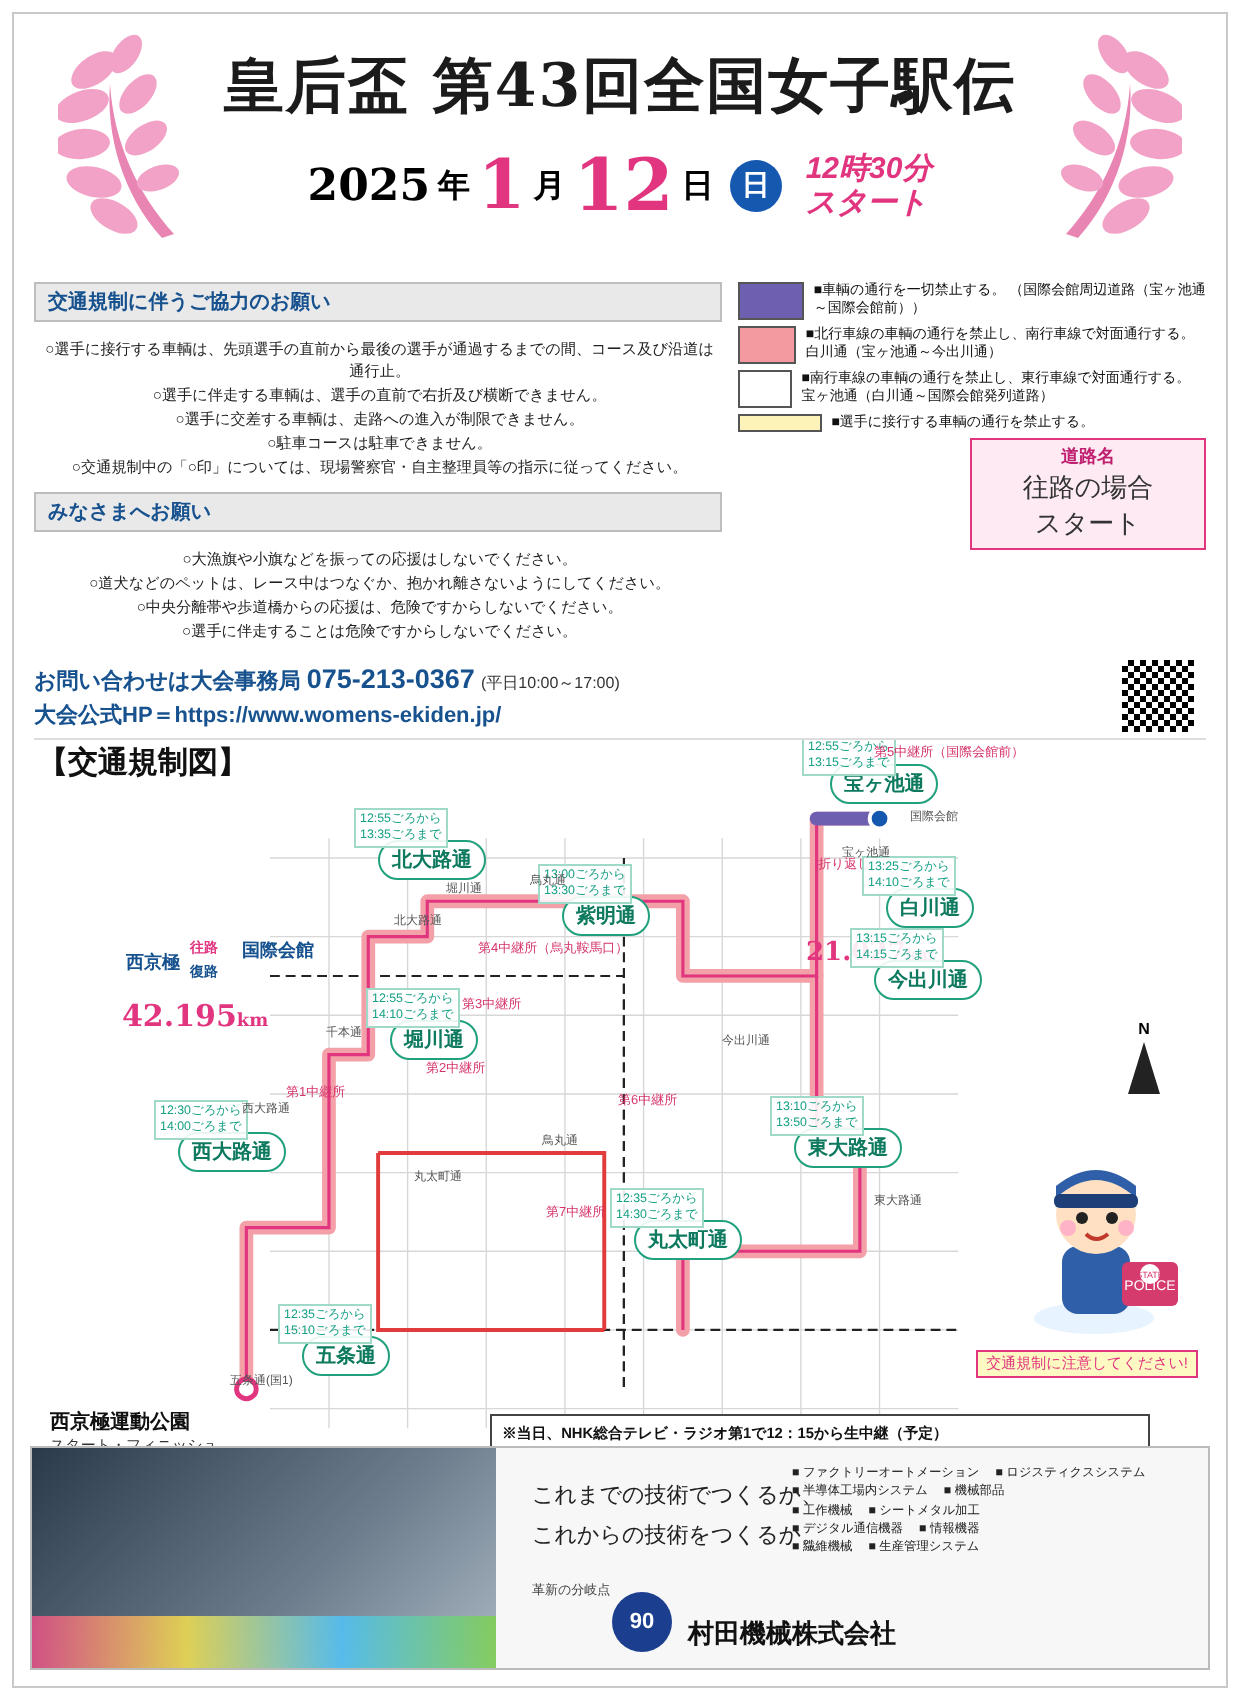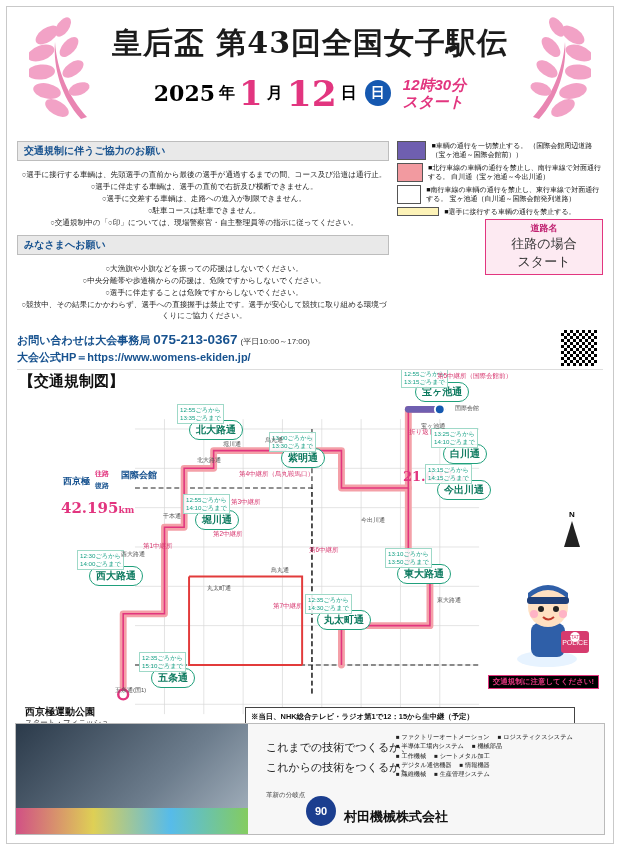--- a/index.html
+++ b/index.html
@@ -181,22 +181,22 @@
   .compass .arrow {
     margin:2px auto 0 auto;
     width:0;height:0;border-left:8px solid transparent;border-right:8px solid transparent;border-bottom:26px solid #222;
   }
   .mascot {
     position:absolute; right:6px; bottom:70px;
     width:96px; height:96px;
   }
   .mascot-note {
     position:absolute; right:4px; bottom:52px;
-    font-size:7.5px; color:#e2357f; font-weight:bold;
-    border:1px solid #e2357f; background:#000000; padding:1px 4px;
+    font-size:7.5px; color:#e2357f; font-weight:normal;
+    border:1px solid #e2357f; background:#fef9c3; padding:1px 4px;
   }
   .nishikyogoku {
     position:absolute; left:8px; bottom:14px;
     font-size:10px; font-weight:bold; color:#111; line-height:1.3;
   }
   .nishikyogoku .sub { font-size:7.5px; font-weight:normal; color:#333;}
 
   
   .broadcast {
     position:absolute; left:228px; bottom:4px; width:330px;
@@ -317,23 +317,23 @@
       <ul class="notice-list">
         <li>○選手に接行する車輌は、先頭選手の直前から最後の選手が通過するまでの間、コース及び沿道は通行止。</li>
         <li>○選手に伴走する車輌は、選手の直前で右折及び横断できません。</li>
         <li>○選手に交差する車輌は、走路への進入が制限できません。</li>
         <li>○駐車コースは駐車できません。</li>
         <li>○交通規制中の「○印」については、現場警察官・自主整理員等の指示に従ってください。</li>
       </ul>
       <div class="sect-title" style="margin-top:6px">みなさまへお願い</div>
       <ul class="notice-list">
         <li>○大漁旗や小旗などを振っての応援はしないでください。</li>
+        <li>○道犬などのペットは、レース中はつなぐか、抱かれ離さないようにしてください。</li>
         <li>○中央分離帯や歩道橋からの応援は、危険ですからしないでください。</li>
         <li>○選手に伴走することは危険ですからしないでください。</li>
-        <li>○競技中、その結果にかかわらず、選手への直接握手は禁止です。選手が安心して競技に取り組める環境づくりにご協力ください。</li>
       </ul>
     </div>
 
     <div class="legend-box">
       <div class="legend-row">
         <div class="legend-swatch purple"></div>
         <div class="legend-text">■車輌の通行を一切禁止する。
 （国際会館周辺道路（宝ヶ池通～国際会館前））</div>
       </div>
       <div class="legend-row">

